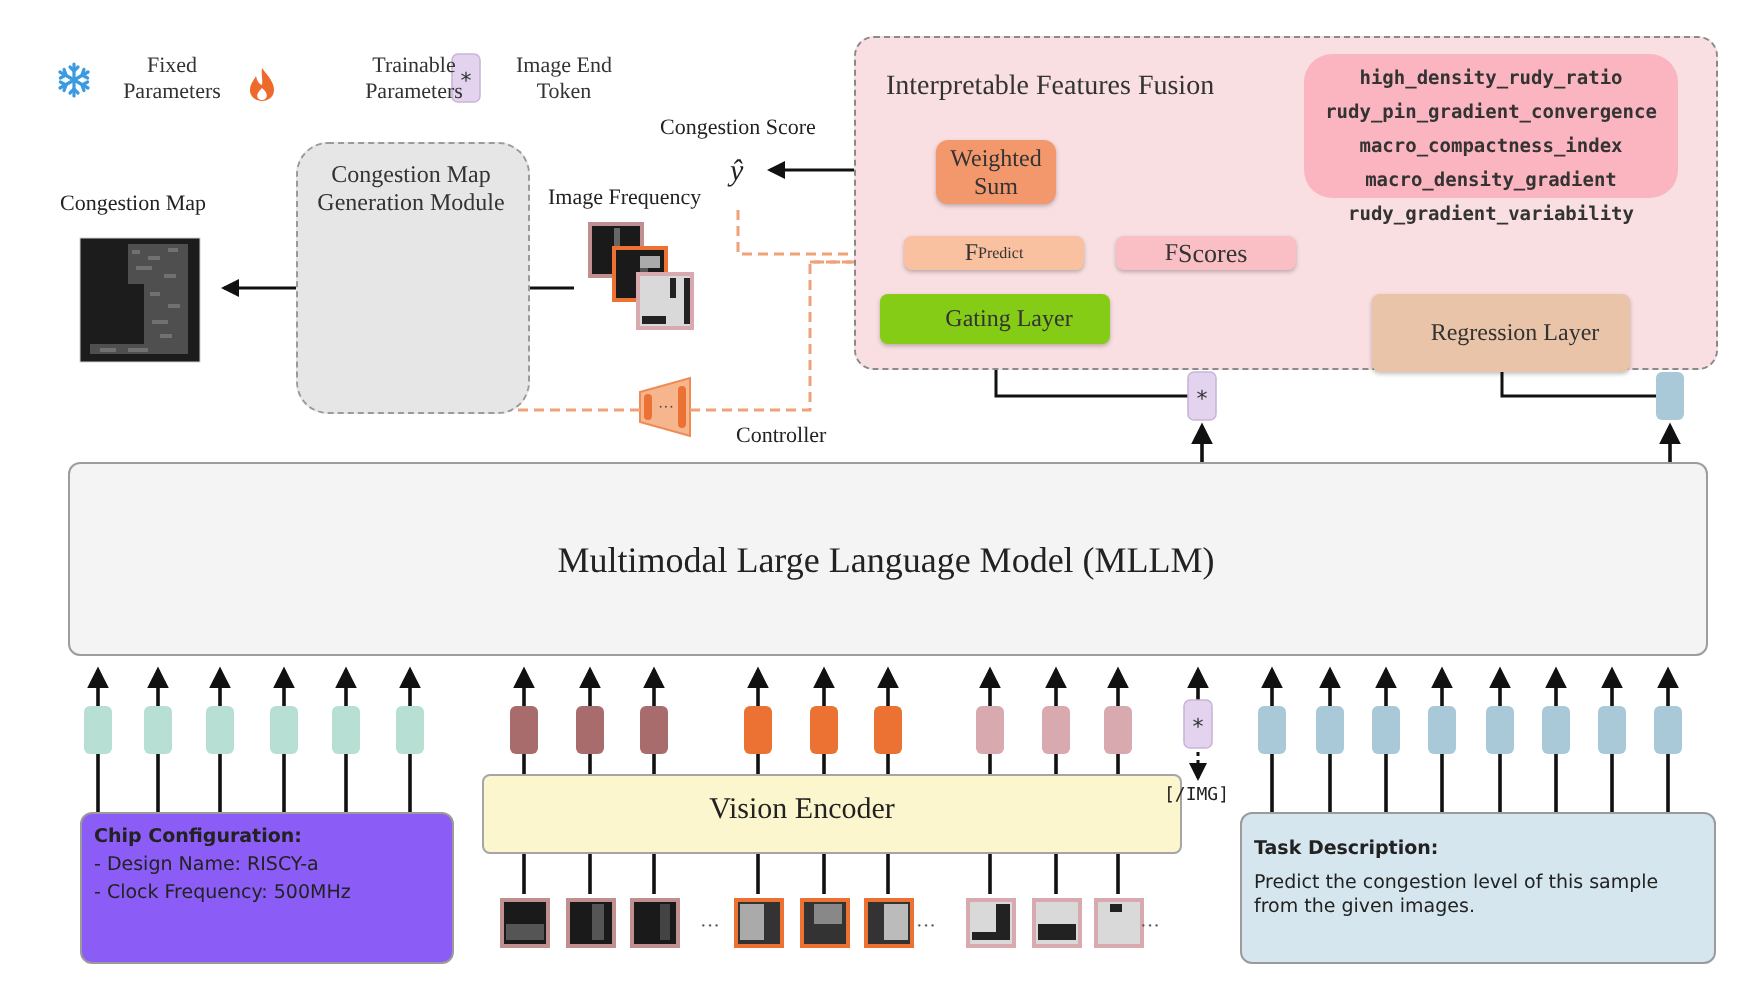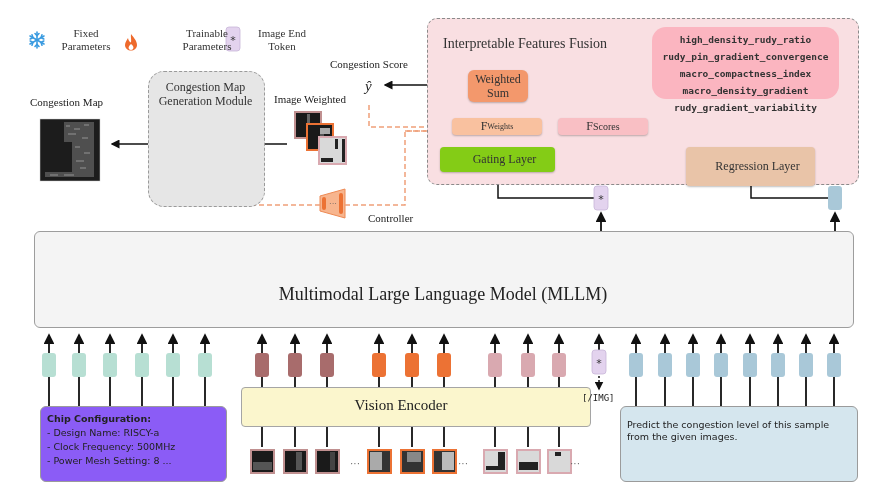--- a/index.html
+++ b/index.html
@@ -22,21 +22,21 @@
   #weighted-sum { left:468px; top:70px; width:60px; height:32px; background:#f3986c; line-height:14px; text-align:center; flex-direction:column; border-radius:6px; }
   #f-weights { left:452px; top:118px; width:90px; height:17px; background:#f9c19f; }
   #f-scores { left:558px; top:118px; width:90px; height:17px; background:#f9bfc4; }
   #gating-layer { left:440px; top:147px; width:115px; height:25px; background:#84cc16; }
   #regression-layer { left:686px; top:147px; width:129px; height:39px; background:#e9c4a8; }
 
   #cmg-module { left:148px; top:71px; width:115px; height:134px; background:#e6e6e6; border:1.5px dashed #9a9a9a; border-radius:16px; }
   #cmg-title { left:148px; top:80px; width:115px; text-align:center; font-size:12px; line-height:14px; color:#333; }
 
   #mllm { left:34px; top:231px; width:818px; height:95px; background:#f4f4f4; border:1.5px solid #9d9d9d; border-radius:6px; }
-  #mllm-label { left:34px; top:284px; width:818px; text-align:center; font-size:18px; color:#222; }
+  #mllm-label { left:34px; top:270px; width:818px; text-align:center; font-size:18px; color:#222; }
 
   #vision-encoder { left:241px; top:387px; width:348px; height:38px; background:#fbf6cd; border:1.5px solid #a5a5a5; border-radius:4px; }
   #ve-label { left:241px; top:397px; width:320px; text-align:center; font-size:15px; color:#222; }
 
   #chip-config { left:40px; top:406px; width:185px; height:74px; background:#8b5cf6; border:1.5px solid #9b9b9b; border-radius:6px; }
   #task-desc { left:620px; top:406px; width:236px; height:74px; background:#d5e6ee; border:1.5px solid #9b9b9b; border-radius:6px; }
   .box-title { font-size:9.5px; font-weight:bold; color:#222; }
   .box-line { font-size:9.5px; color:#222; line-height:14px; }
 
   .small-label { font-size:11px; color:#222; }
@@ -248,21 +248,21 @@
   <div>Image End</div>
   <div>Token</div>
 </div>
 
 <div class="abs small-label" style="left:30px;top:96px;">Congestion Map</div>
 <div class="abs" id="cmg-module"></div>
 <div class="abs" id="cmg-title">
   <div>Congestion Map</div>
   <div>Generation Module</div>
 </div>
-<div class="abs small-label" style="left:274px;top:93px;">Image Weighted</div>
+<div class="abs small-label" style="left:274px;top:93px;">Image Frequency</div>
 <div class="abs small-label" style="left:330px;top:58px;">Congestion Score</div>
 <div class="abs" style="left:365px;top:78px;font-size:15px;font-style:italic;">ŷ</div>
 <div class="abs small-label" style="left:368px;top:212px;">Controller</div>
 
 <div class="abs" id="iff-panel"></div>
 <div class="abs" id="iff-title">Interpretable Features Fusion</div>
 <div class="abs" id="feature-box">
   <div class="abs" style="left:0;top:4px;">
     <div class="feat mono">high_density_rudy_ratio</div>
     <div class="feat mono">rudy_pin_gradient_convergence</div>
@@ -270,25 +270,25 @@
     <div class="feat mono">macro_density_gradient</div>
     <div class="feat mono">rudy_gradient_variability</div>
   </div>
 </div>
 <div class="abs node" id="weighted-sum">
   <div>Weighted</div>
   <div>Sum</div>
 </div>
 <div class="abs node" id="f-weights">
   <span>F</span>
-    <sub style="font-size:8px;">Weights</sub>
+    <sub style="font-size:8px;">Predict</sub>
 </div>
 <div class="abs node" id="f-scores">
   <span>F</span>
-    <sub style="font-size:10px;">Scores</sub>
+    <sub style="font-size:13px;">Scores</sub>
 </div>
 <div class="abs node" id="gating-layer">
   <span style="margin-left:14px;">Gating Layer</span>
 </div>
 <div class="abs node" id="regression-layer">
   <span style="margin-left:14px;">Regression Layer</span>
 </div>
 
 <div class="abs" id="mllm"></div>
 <div class="abs" id="mllm-label">Multimodal Large Language Model (MLLM)</div>
@@ -299,22 +299,22 @@
 
 <div class="abs" style="left:350px;top:458px;font-size:10px;color:#555;">···</div>
 <div class="abs" style="left:458px;top:458px;font-size:10px;color:#555;">···</div>
 <div class="abs" style="left:570px;top:458px;font-size:10px;color:#555;">···</div>
 
 <div class="abs comic" id="chip-config">
   <div style="padding:6px 6px;">
     <div class="box-title" style="margin-bottom:2px;">Chip Configuration:</div>
     <div class="box-line">- Design Name:  RISCY-a</div>
     <div class="box-line">- Clock Frequency:  500MHz</div>
-    <div class="box-line">- Power Mesh Setting: 8 ...</div>
   </div>
 </div>
 
 <div class="abs comic" id="task-desc">
   <div style="padding:12px 6px;">
+    <div class="box-title" style="margin-bottom:6px;">Task Description:</div>
     <div class="box-line" style="line-height:12px;">Predict the congestion level of this sample</div>
     <div class="box-line" style="line-height:12px;">from the given images.</div>
   </div>
 </div>
 
 </body></html>

